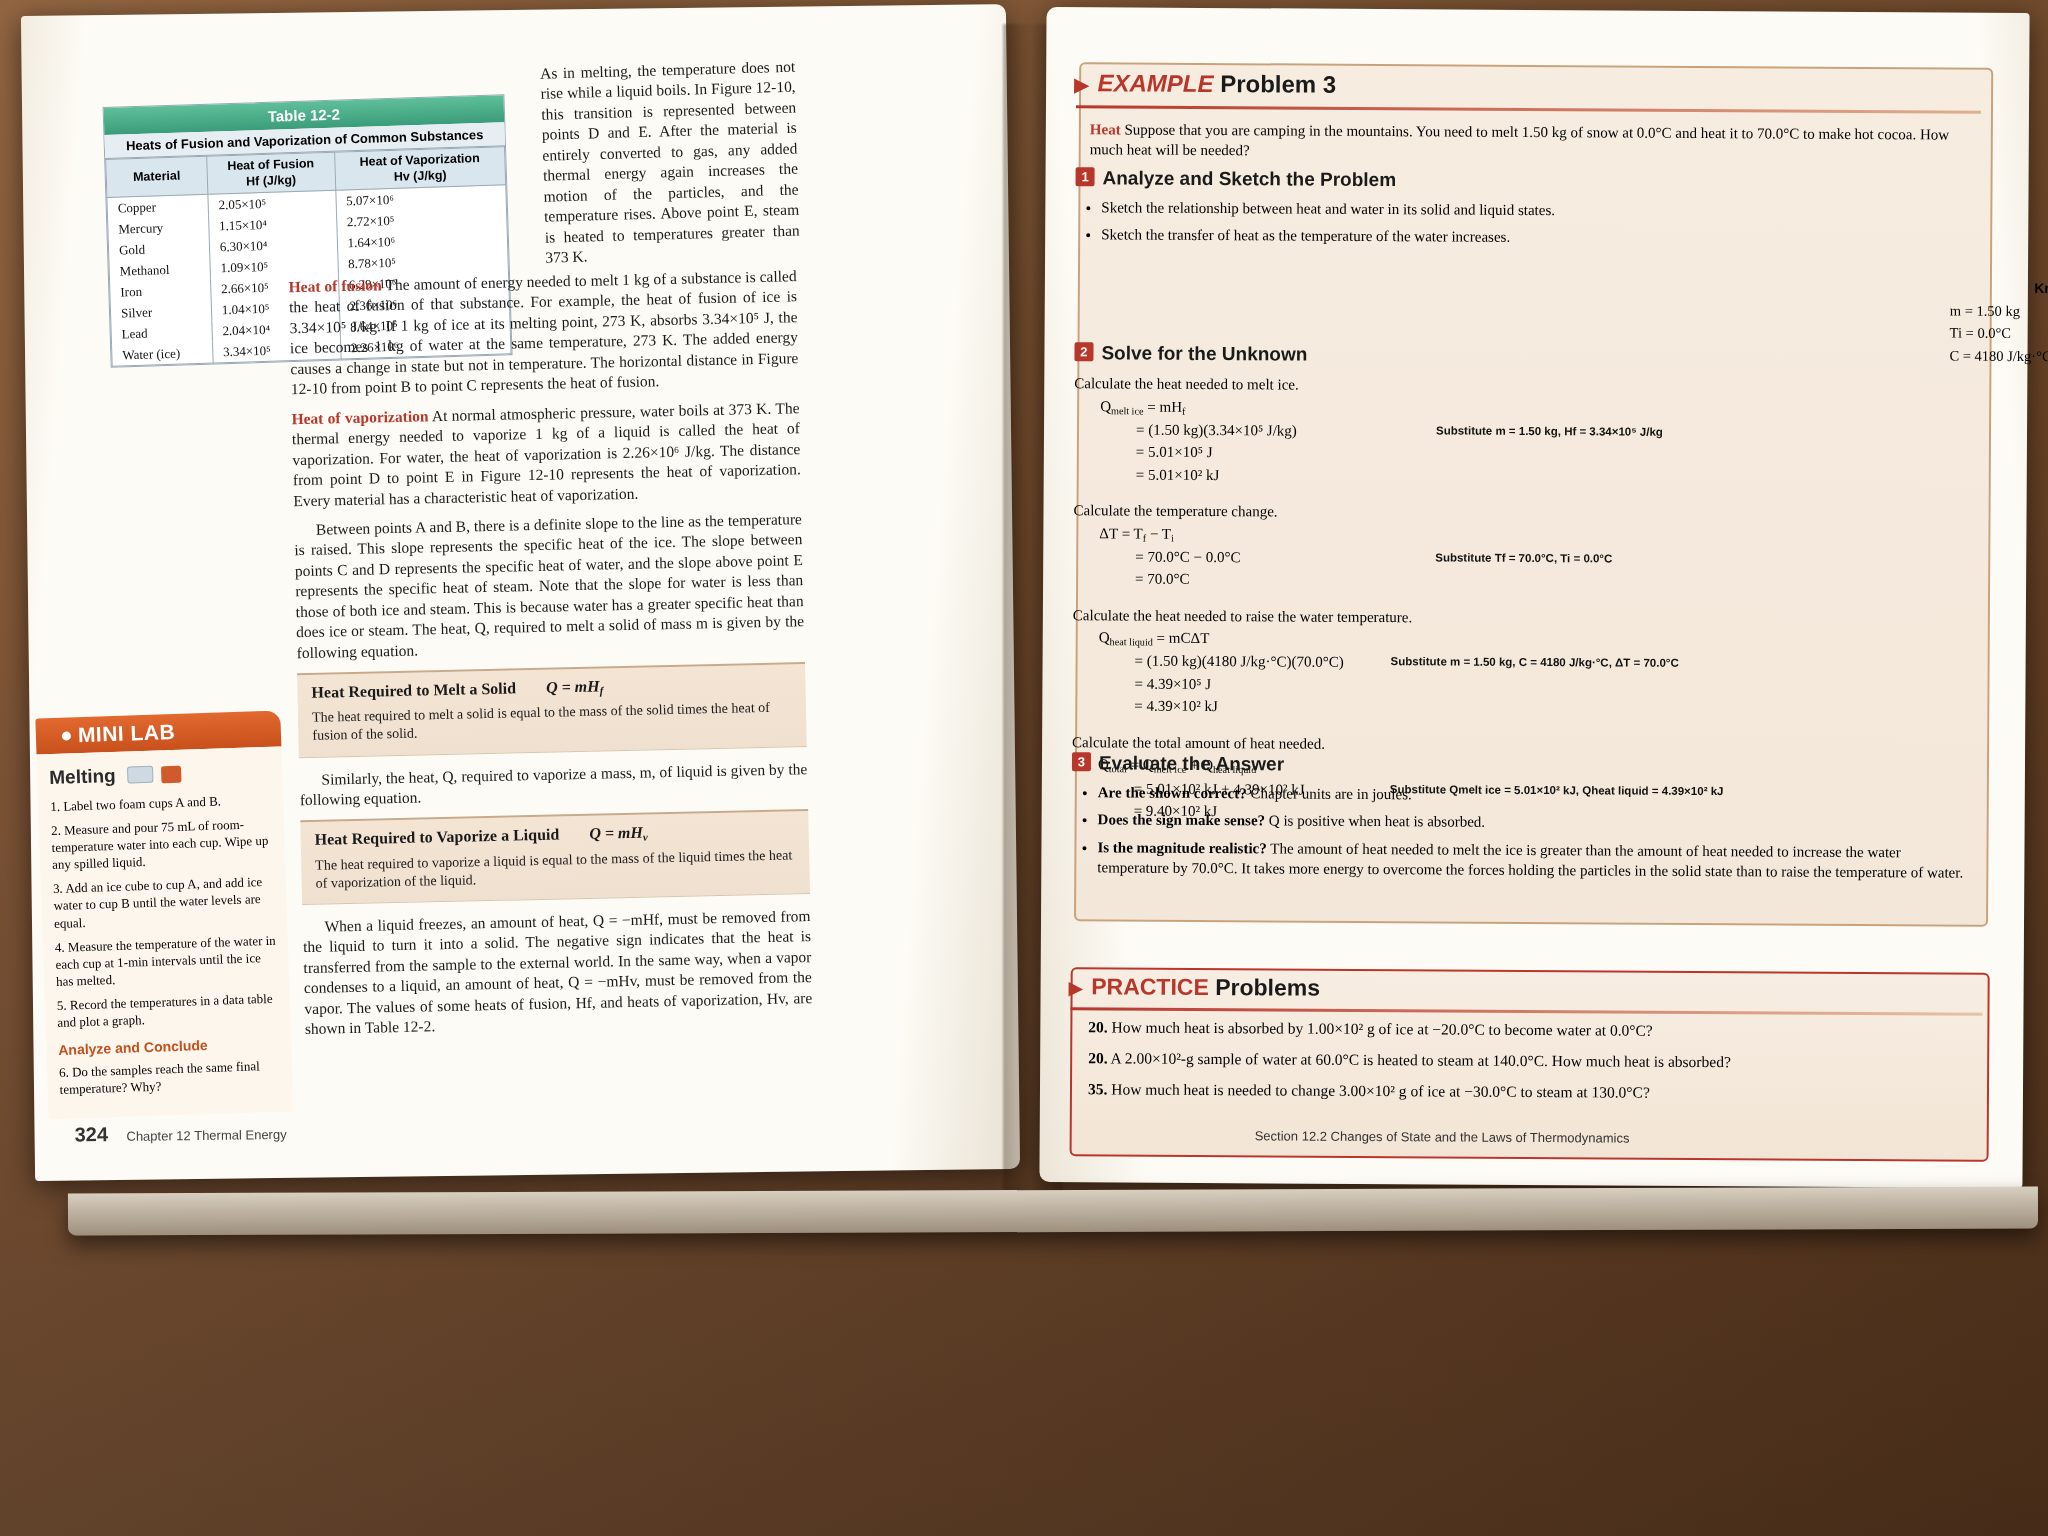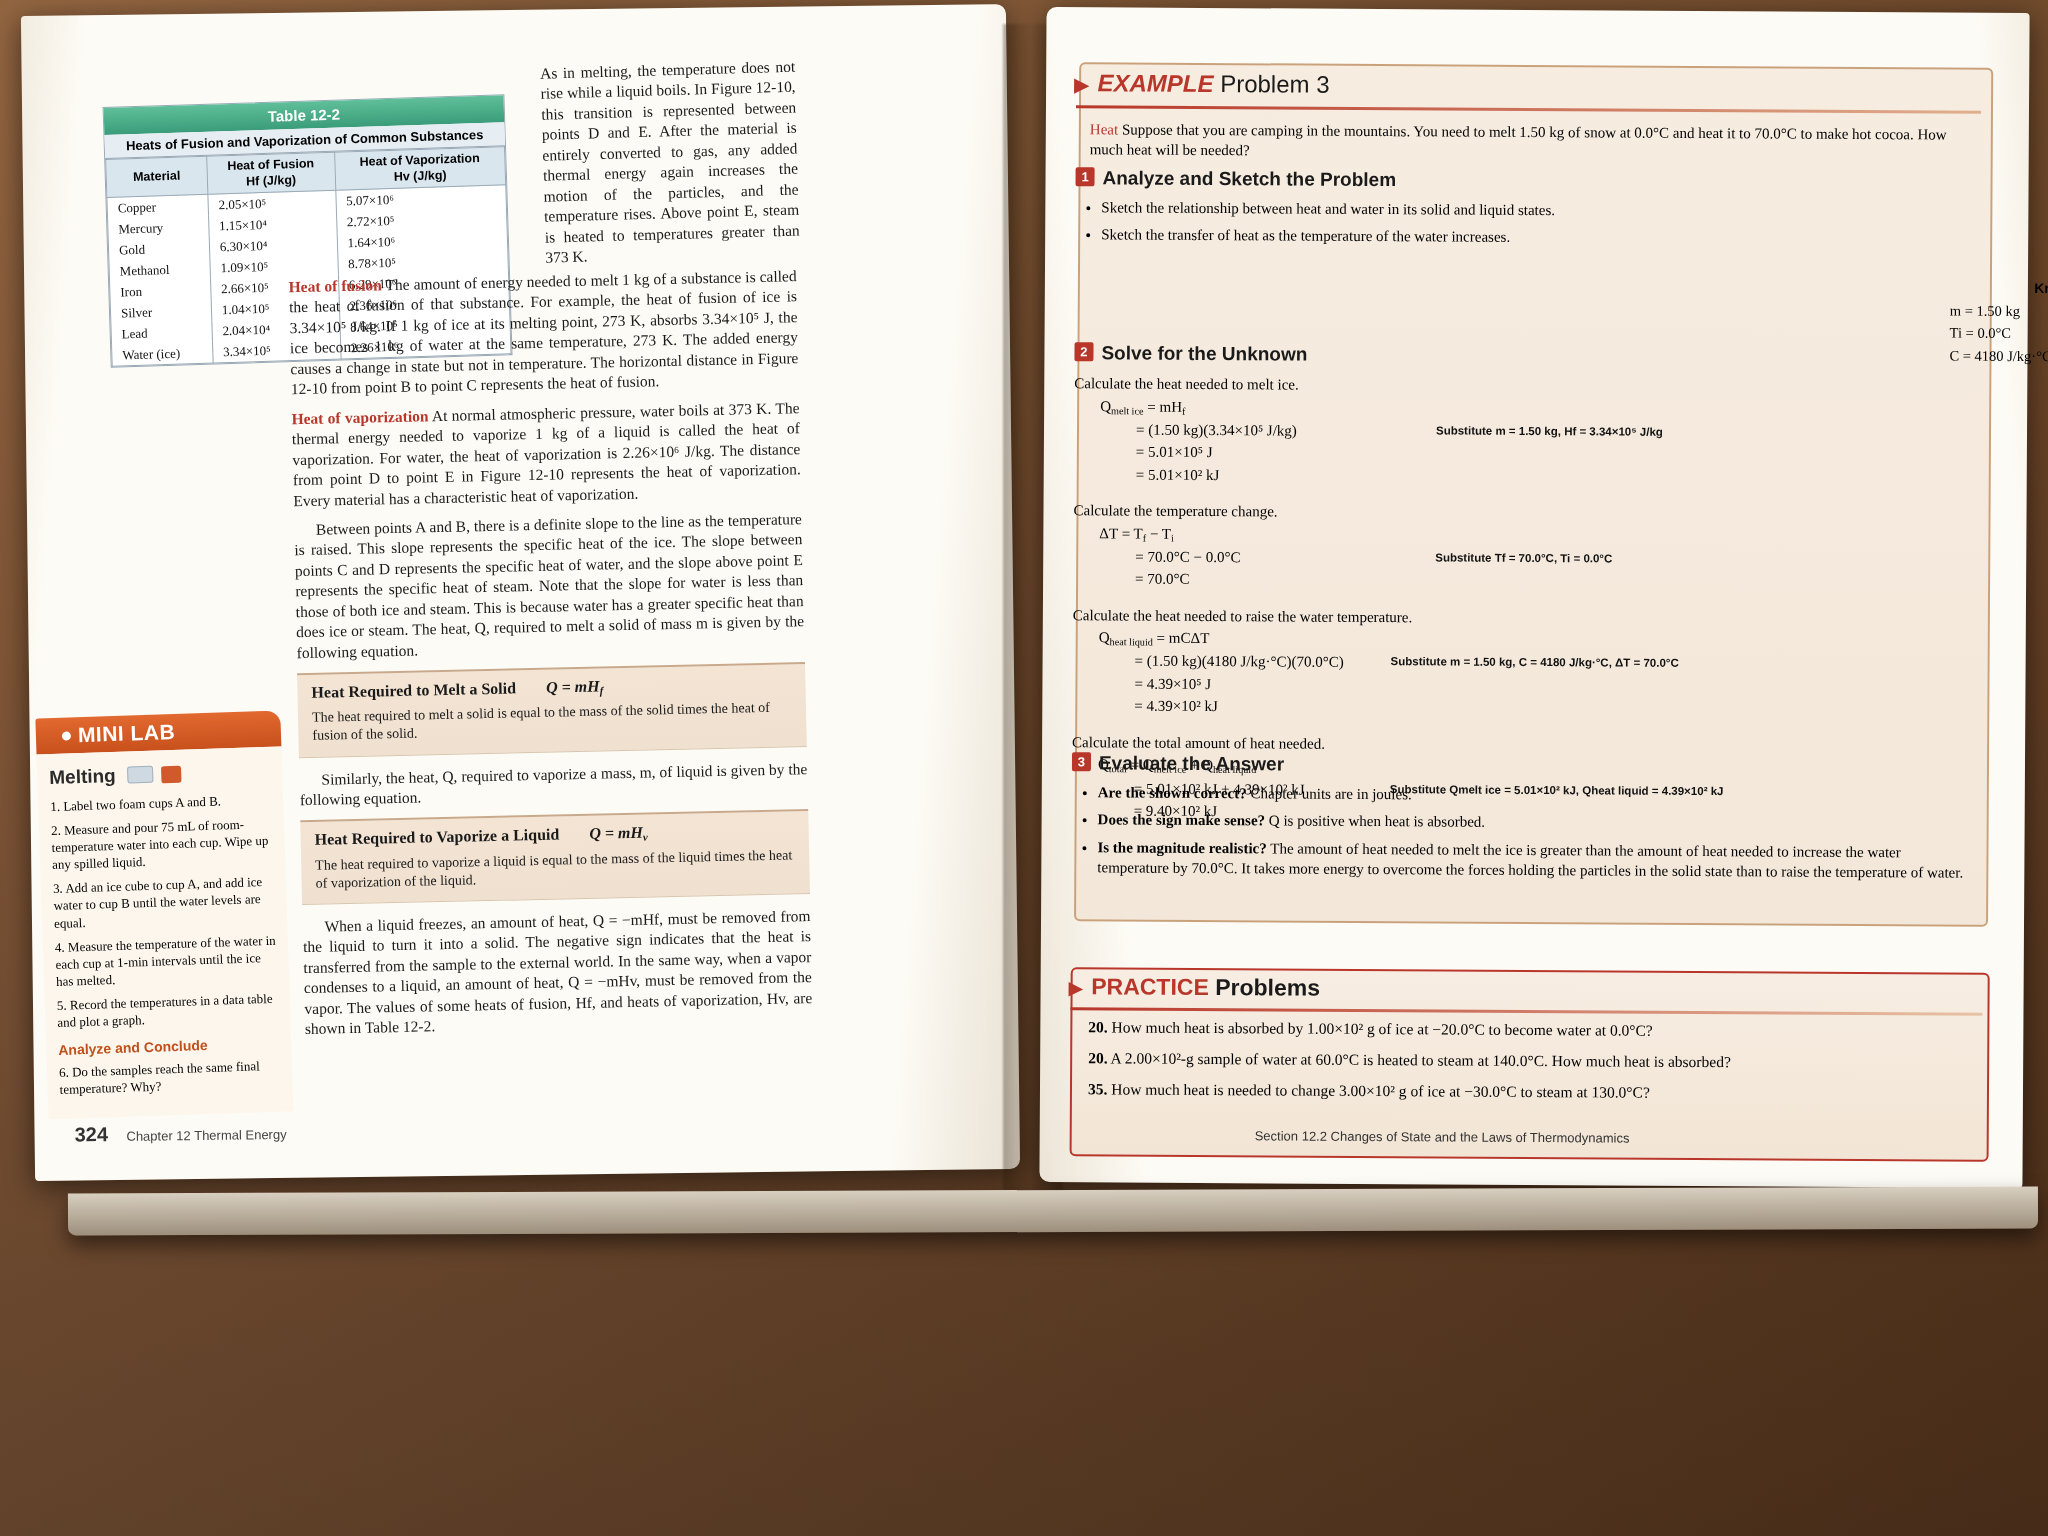--- a/index.html
+++ b/index.html
@@ -89,25 +89,25 @@
   .folio .ch{font-size:13px;color:#444;margin-left:14px;}
 
   
   .ex-panel{position:absolute;left:33px;top:55px;width:910px;height:855px;
     background:linear-gradient(180deg,#f6ece0,#f3e7d9);
     border:2px solid #c9a27c;border-radius:6px;}
   .ex-head{position:absolute;left:28px;top:62px;
     font-family:"Liberation Sans",sans-serif;font-size:24px;}
   .ex-head .tri{color:#b8362a;font-size:20px;margin-right:8px;}
   .ex-head .w1{color:#b8362a;font-weight:bold;font-style:italic;}
-  .ex-head .w2{color:#1a1a1a;font-weight:normal;}
+  .ex-head .w2{color:#1a1a1a;font-weight:bold;}
   .ex-rule{position:absolute;left:30px;top:98px;width:905px;height:3px;
     background:linear-gradient(90deg,#b8362a,#e0b08e);}
   .prob-text{position:absolute;left:44px;top:112px;width:860px;font-size:15px;line-height:1.35;}
-  .prob-text .tag{color:#b8362a;font-weight:normal;}
+  .prob-text .tag{color:#b8362a;font-weight:bold;}
 
   .step{position:absolute;font-family:"Liberation Sans",sans-serif;}
   .stepnum{display:inline-block;width:19px;height:19px;background:#b8362a;color:#fff;
     text-align:center;font-size:13px;line-height:19px;font-weight:bold;margin-right:8px;
     vertical-align:3px;border-radius:2px;}
   .steptitle{font-size:19px;font-weight:bold;color:#1a1a1a;}
   .bullets{font-family:"Liberation Serif",serif;font-size:15px;line-height:1.35;}
   .bullets li{margin-bottom:7px;}
   ul{margin:8px 0 0 16px;padding-left:10px;}
 

